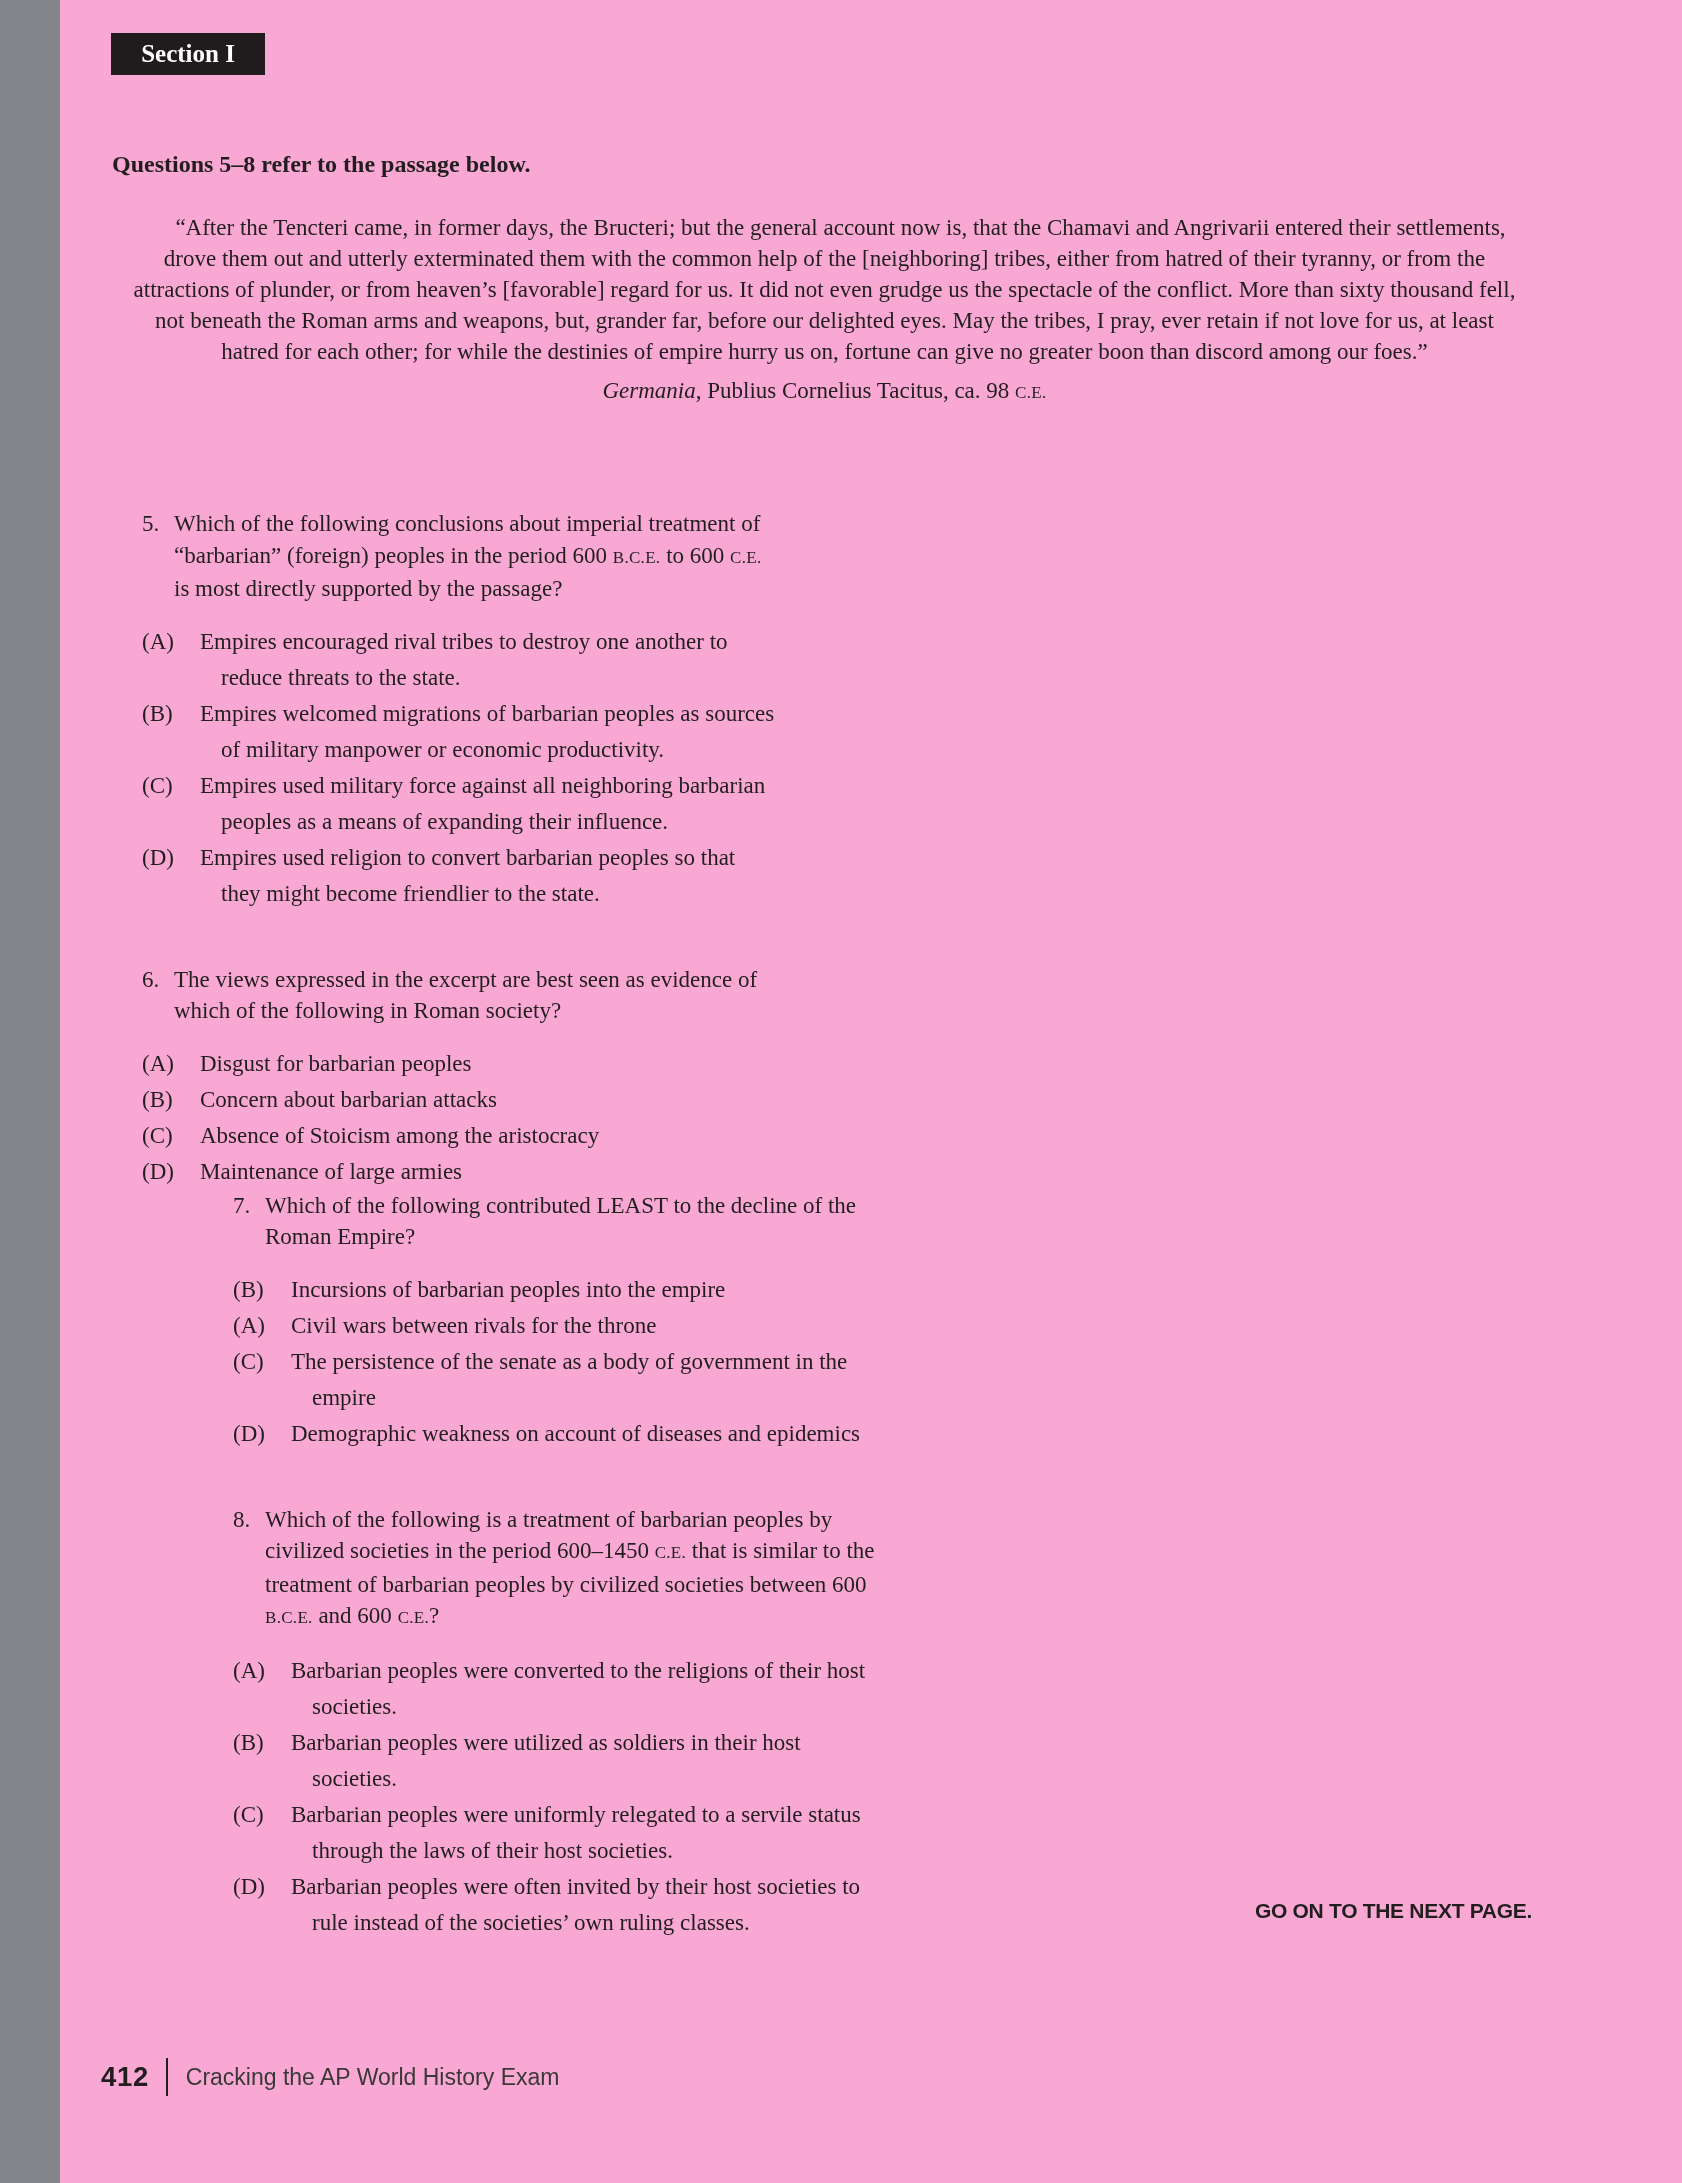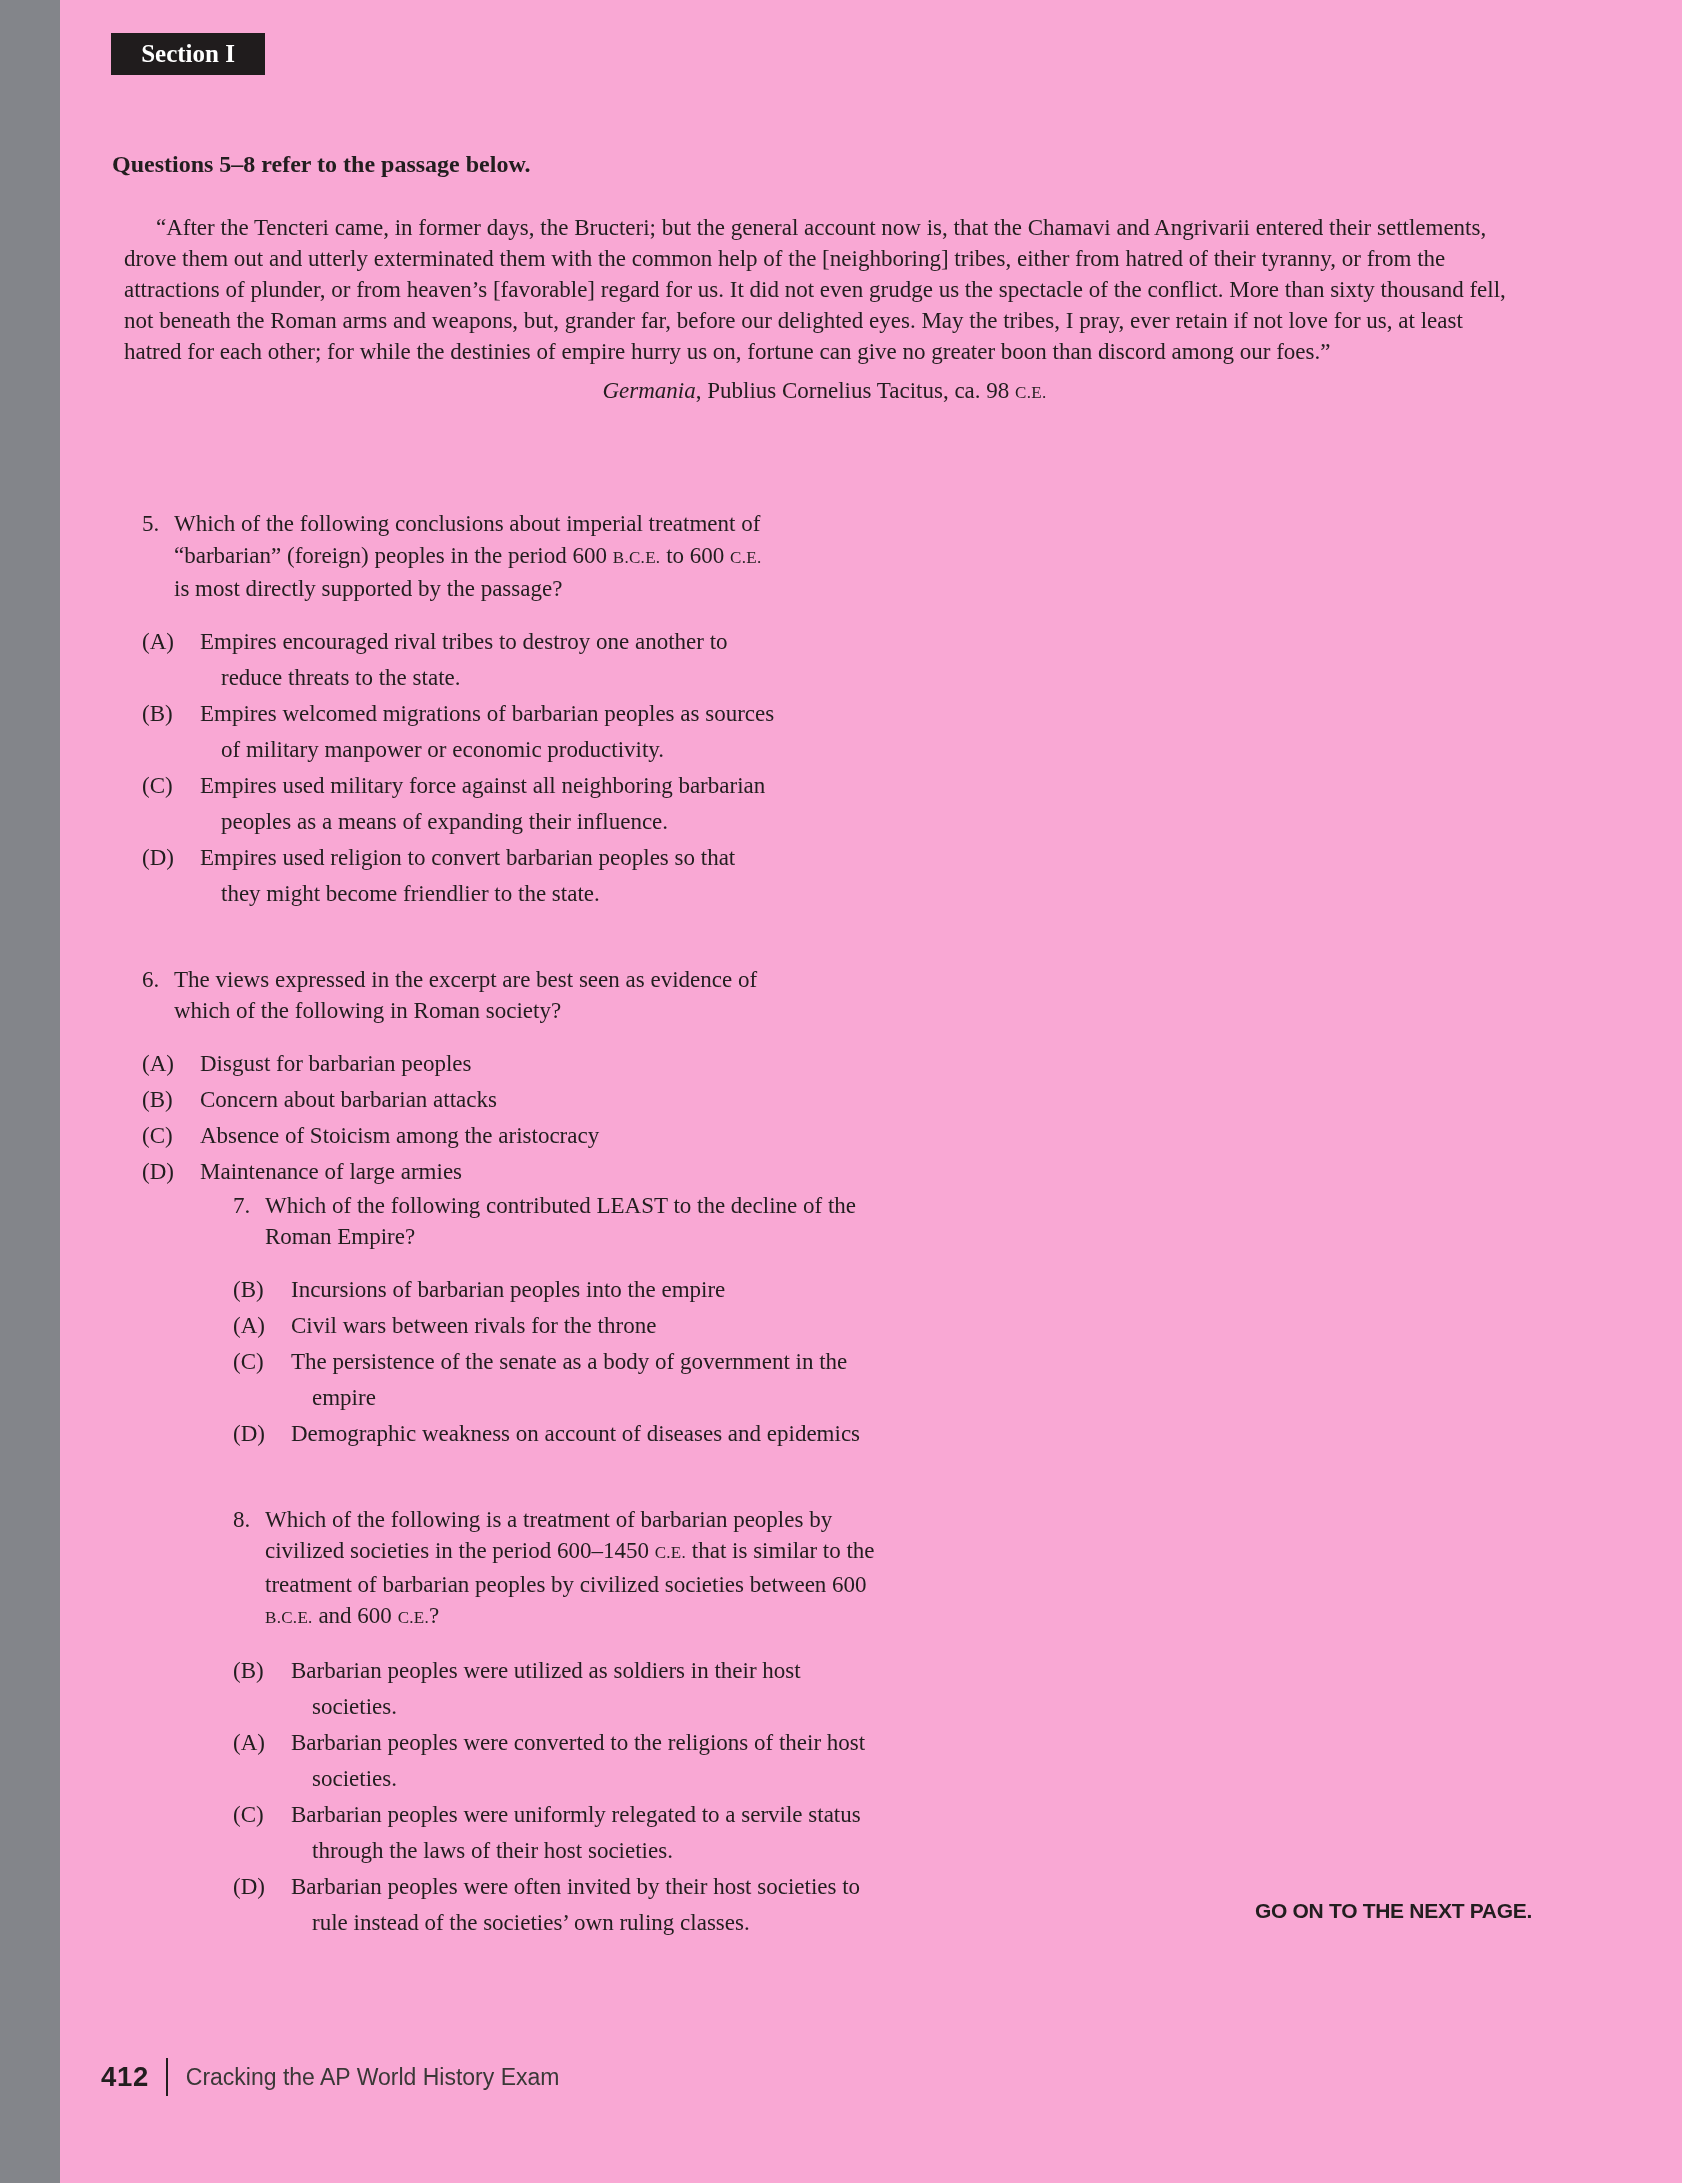--- a/index.html
+++ b/index.html
@@ -22,21 +22,21 @@
     display: flex; align-items: center; justify-content: center;
     font-weight: bold; font-size: 25px;
   }
 
   .instructions {
     margin: 75px 0 0 52px;
     font-size: 24px; font-weight: bold; line-height: 29.5px;
   }
 
   .passage-wrap { margin: 32px 0 0 64px; width: 1401px; }
-  .passage { margin: 0; font-size: 23px; line-height: 31px; text-indent: 32px; }
+  .passage { margin: 8px; font-size: 23px; line-height: 31px; text-indent: 32px; text-align: center; }
   .attribution { margin-top: 9.4px; text-align: center; font-size: 23px; line-height: 29.5px; }
   .work { font-style: italic; }
 
   .questions { display: flex; align-items: flex-start; margin: 101px 0 0 82px; flex-direction: column; }
   .qcol-left  { width: 637px; }
   .qcol-right { width: 644px; margin-left: 91px; }
 
   .question + .question { margin-top: 52px; }
   .qline { font-size: 23px; line-height: 31.5px; padding-left: 32px; text-indent: -32px; }
   .qnum  { display: inline-block; width: 32px; text-indent: 0; }
@@ -109,22 +109,22 @@
             <div class="opts">
               <div class="opt"><span class="olabel">(B)</span><span class="otext">Incursions of barbarian peoples into the empire</span></div>
               <div class="opt"><span class="olabel">(A)</span><span class="otext">Civil wars between rivals for the throne</span></div>
               <div class="opt"><span class="olabel">(C)</span><span class="otext">The persistence of the senate as a body of government in the empire</span></div>
               <div class="opt"><span class="olabel">(D)</span><span class="otext">Demographic weakness on account of diseases and epidemics</span></div>
             </div>
           </div>
           <div class="question">
             <div class="qline"><span class="qnum">8.</span><span class="qbody">Which of the following is a treatment of barbarian peoples by civilized societies in the period 600–1450 <span class="sc">C.E.</span> that is similar to the treatment of barbarian peoples by civilized societies between 600 <span class="sc">B.C.E.</span> and 600 <span class="sc">C.E.</span>?</span></div>
             <div class="opts">
+              <div class="opt"><span class="olabel">(A)</span><span class="otext">Barbarian peoples were converted to the religions of their host societies.</span></div>
               <div class="opt"><span class="olabel">(B)</span><span class="otext">Barbarian peoples were utilized as soldiers in their host societies.</span></div>
-              <div class="opt"><span class="olabel">(A)</span><span class="otext">Barbarian peoples were converted to the religions of their host societies.</span></div>
               <div class="opt"><span class="olabel">(C)</span><span class="otext">Barbarian peoples were uniformly relegated to a servile status through the laws of their host societies.</span></div>
               <div class="opt"><span class="olabel">(D)</span><span class="otext">Barbarian peoples were often invited by their host societies to rule instead of the societies’ own ruling classes.</span></div>
             </div>
           </div>
         </div>
     </div>
   </div>
 
   <div class="go-on">GO ON TO THE NEXT PAGE.</div>
 

